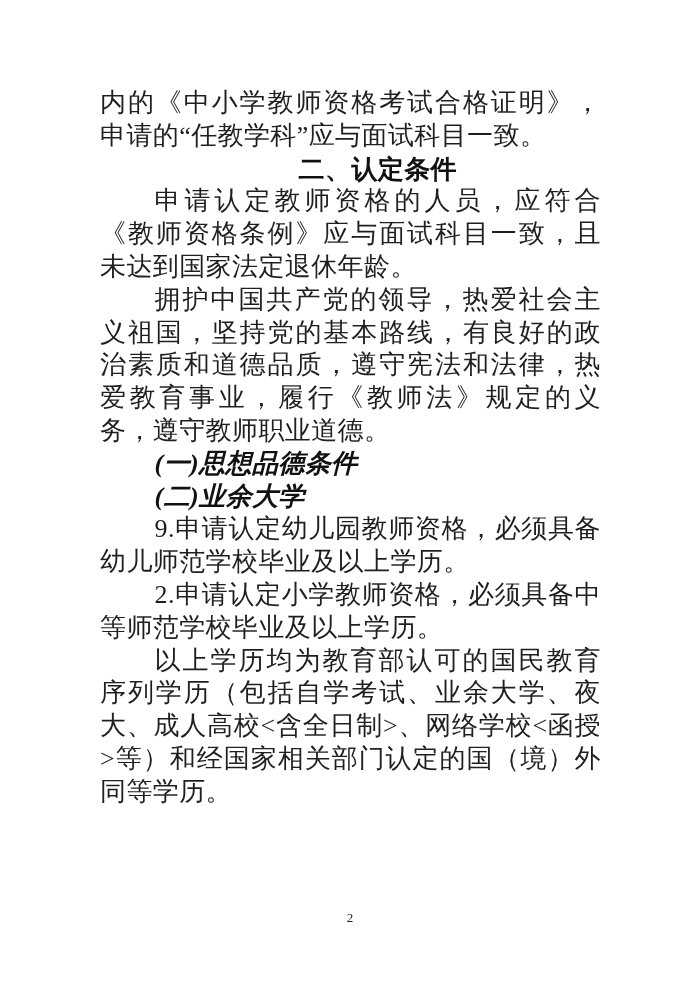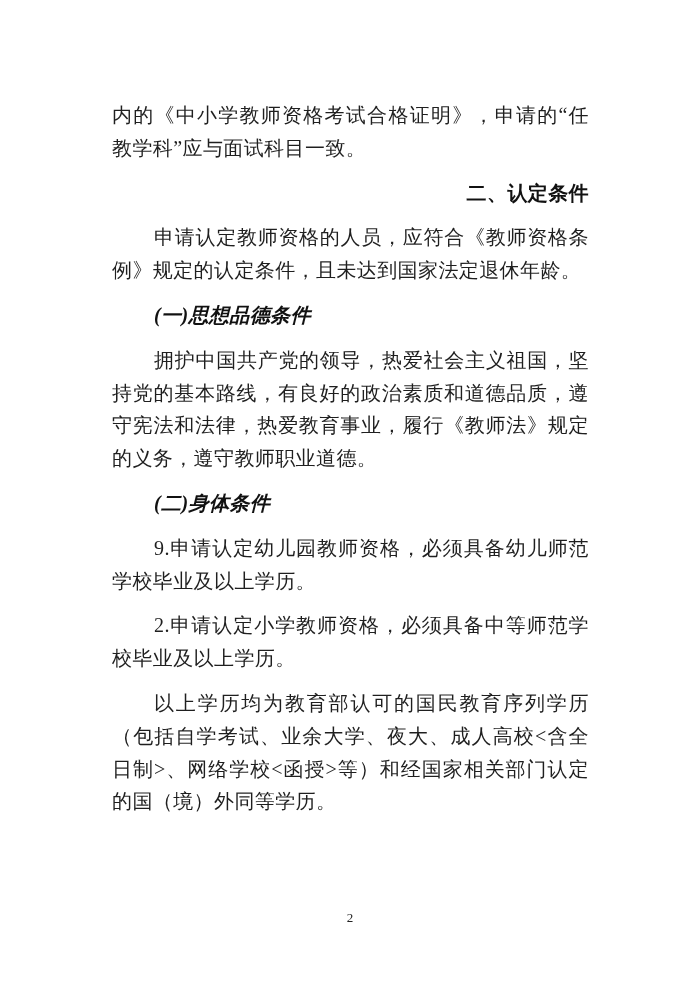--- a/index.html
+++ b/index.html
@@ -15,36 +15,36 @@
     overflow: hidden;
     font-family: "Liberation Serif", "DejaVu Serif", serif;
   }
   .text-block {
     position: absolute;
     left: 100px;
     top: 87px;
     width: 501px;
   }
   .para {
-    margin: 12px;
-    font-size: 20px;
+    margin: 0;
+    font-size: 26px;
     line-height: 32.8px;
     color: #1f1f1f;
     text-align: justify;
     text-justify: inter-ideograph;
     letter-spacing: 0.4px;
   }
   .indent {
     text-indent: 2.1em;
   }
   .h1 {
     font-family: "Liberation Sans", "DejaVu Sans", sans-serif;
     font-weight: 700;
     color: #111111;
-    text-align: right;
+    text-align: center;
   }
   .h2 {
     font-weight: 700;
     font-style: italic;
     color: #111111;
     text-align: left;
   }
   .page-number {
     position: absolute;
     left: 0;
@@ -57,22 +57,22 @@
     font-family: "Liberation Serif", "DejaVu Serif", serif;
   }
 </style>
 </head>
 <body>
 
 <div class="page">
   <div class="text-block">
     <p class="para">内的《中小学教师资格考试合格证明》，申请的“任教学科”应与面试科目一致。</p>
     <p class="para h1 indent">二、认定条件</p>
-    <p class="para indent">申请认定教师资格的人员，应符合《教师资格条例》规定的认定条件，且未达到国家法定退休年龄。</p>
+    <p class="para indent">申请认定教师资格的人员，应符合《教师资格条例》应与面试科目一致，且未达到国家法定退休年龄。</p>
+    <p class="para indent">拥护中国共产党的领导，热爱社会主义祖国，坚持党的基本路线，有良好的政治素质和道德品质，遵守宪法和法律，热爱教育事业，履行《教师法》规定的义务，遵守教师职业道德。</p>
     <p class="para h2 indent">(一)思想品德条件</p>
-    <p class="para indent">拥护中国共产党的领导，热爱社会主义祖国，坚持党的基本路线，有良好的政治素质和道德品质，遵守宪法和法律，热爱教育事业，履行《教师法》规定的义务，遵守教师职业道德。</p>
-    <p class="para h2 indent">(二)身体条件</p>
+    <p class="para h2 indent">(二)业余大学</p>
     <p class="para indent">9.申请认定幼儿园教师资格，必须具备幼儿师范学校毕业及以上学历。</p>
     <p class="para indent">2.申请认定小学教师资格，必须具备中等师范学校毕业及以上学历。</p>
     <p class="para indent">以上学历均为教育部认可的国民教育序列学历（包括自学考试、业余大学、夜大、成人高校&lt;含全日制&gt;、网络学校&lt;函授&gt;等）和经国家相关部门认定的国（境）外同等学历。</p>
   </div>
   <div class="page-number">2</div>
 </div>
 
 </body></html>

